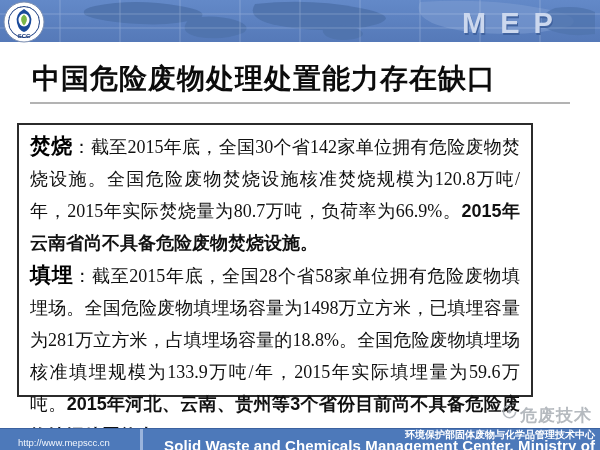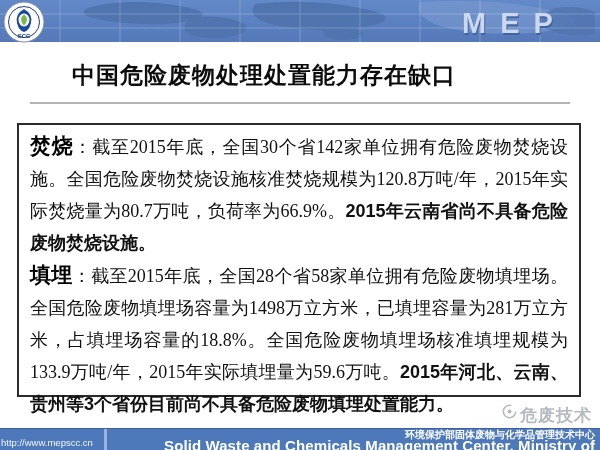--- a/index.html
+++ b/index.html
@@ -19,32 +19,32 @@
     position: absolute; top: 7px; left: 462px;
     font-size: 29px; font-weight: bold; letter-spacing: 14px;
     color: #ccd8ee; text-shadow: 1px 2px 0 #41639f;
     font-family: "Liberation Sans", sans-serif;
   }
   .logo { position: absolute; top: 1px; left: 3px; width: 42px; height: 42px; }
 
   
   .title {
     position: absolute; top: 60px; left: 0; width: 528px;
-    text-align: center; font-size: 23px; font-weight: 900;
+    text-align: center; font-size: 28px; font-weight: 900;
     color: #0c0c0c; letter-spacing: 1px;
     font-family: Liberation Sans, sans-serif;
   }
   .title-rule {
     position: absolute; top: 102px; left: 30px; width: 540px; height: 2px;
     background: #b3b3b3;
   }
 
   
   .content-box {
-    position: absolute; top: 123px; left: 17px; width: 564px; height: 274px;
+    position: absolute; top: 123px; left: 17px; width: 516px; height: 274px;
     background: #ffffff; border: 2px solid #2b2b2b;
     padding: 5px 11px 0 11px;
   }
   .para {
     font-family: "Liberation Serif", serif;
     font-size: 18px; line-height: 32px; color: #111111;
     text-align: justify;
   }
   .para + .para { }
   .para .label { font-size: 21px; font-weight: 900; color: #000; font-family: "Liberation Sans", sans-serif; }
@@ -59,22 +59,22 @@
   }
   .wm-icon { display: inline-block; width: 15px; height: 15px; }
 
   
   .footer {
     position: absolute; bottom: 0; left: 0; width: 600px; height: 22px;
     background: #4d79ba; border-top: 1px solid #3c62a0;
     display: flex; color: #ffffff;
   }
   .footer-left {
-    width: 104px; display: flex; align-items: flex-end;
-    padding: 0 0 2px 1px; font-size: 9.5px; color: #f2f6fc;
+    width: 140px; display: flex; align-items: flex-end;
+    padding: 0 0 2px 18px; font-size: 9.5px; color: #f2f6fc;
   }
   .footer-divider { width: 3px; background: #9ab4dc; }
   .footer-right {
     flex: 1; text-align: right; padding: 1px 5px 0 0; line-height: 10.5px;
   }
   .org-cn { font-size: 10px; font-weight: bold; }
   .org-en { font-size: 15px; font-weight: bold; letter-spacing: 0.1px; }
 </style>
 </head>
 <body>

